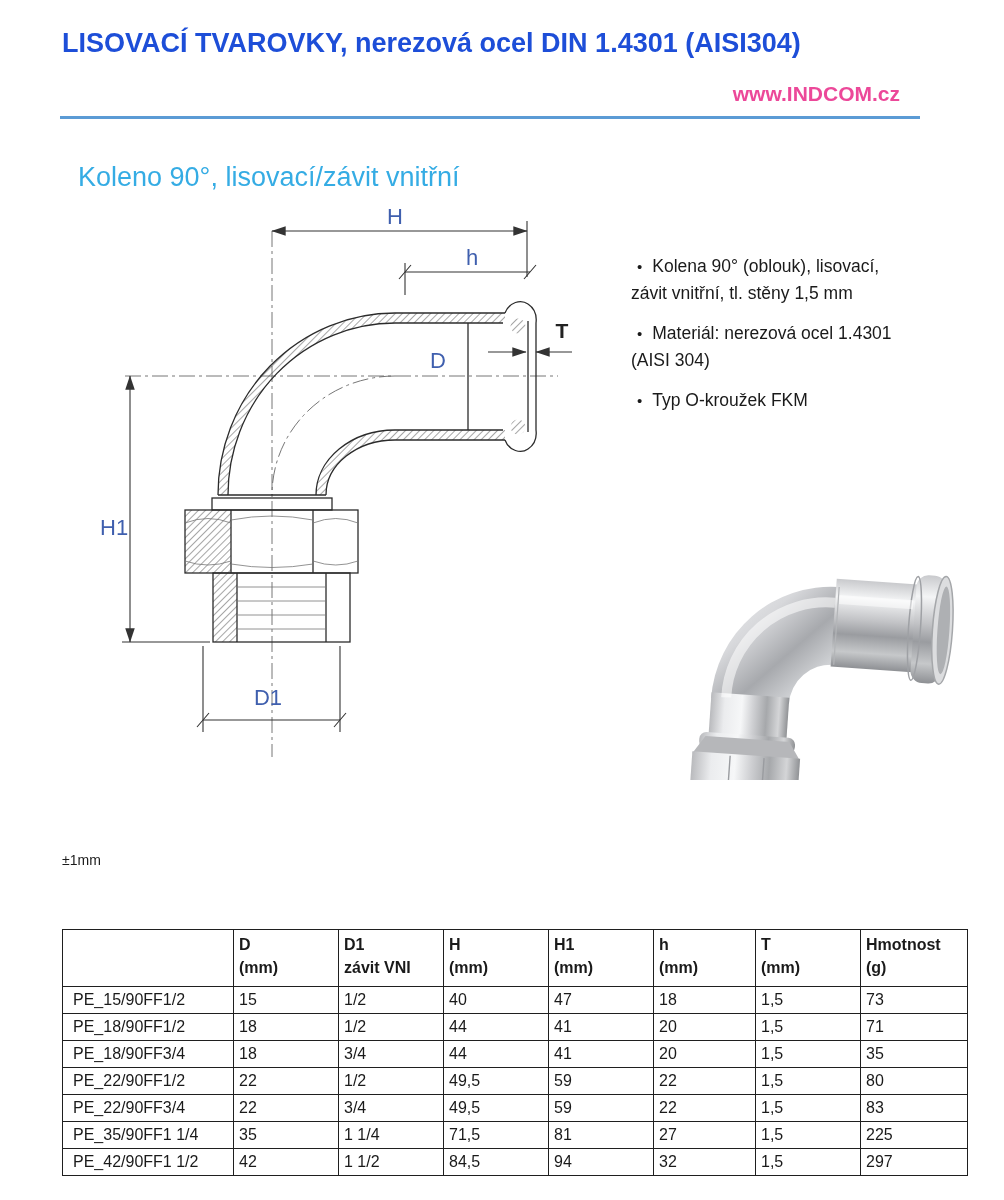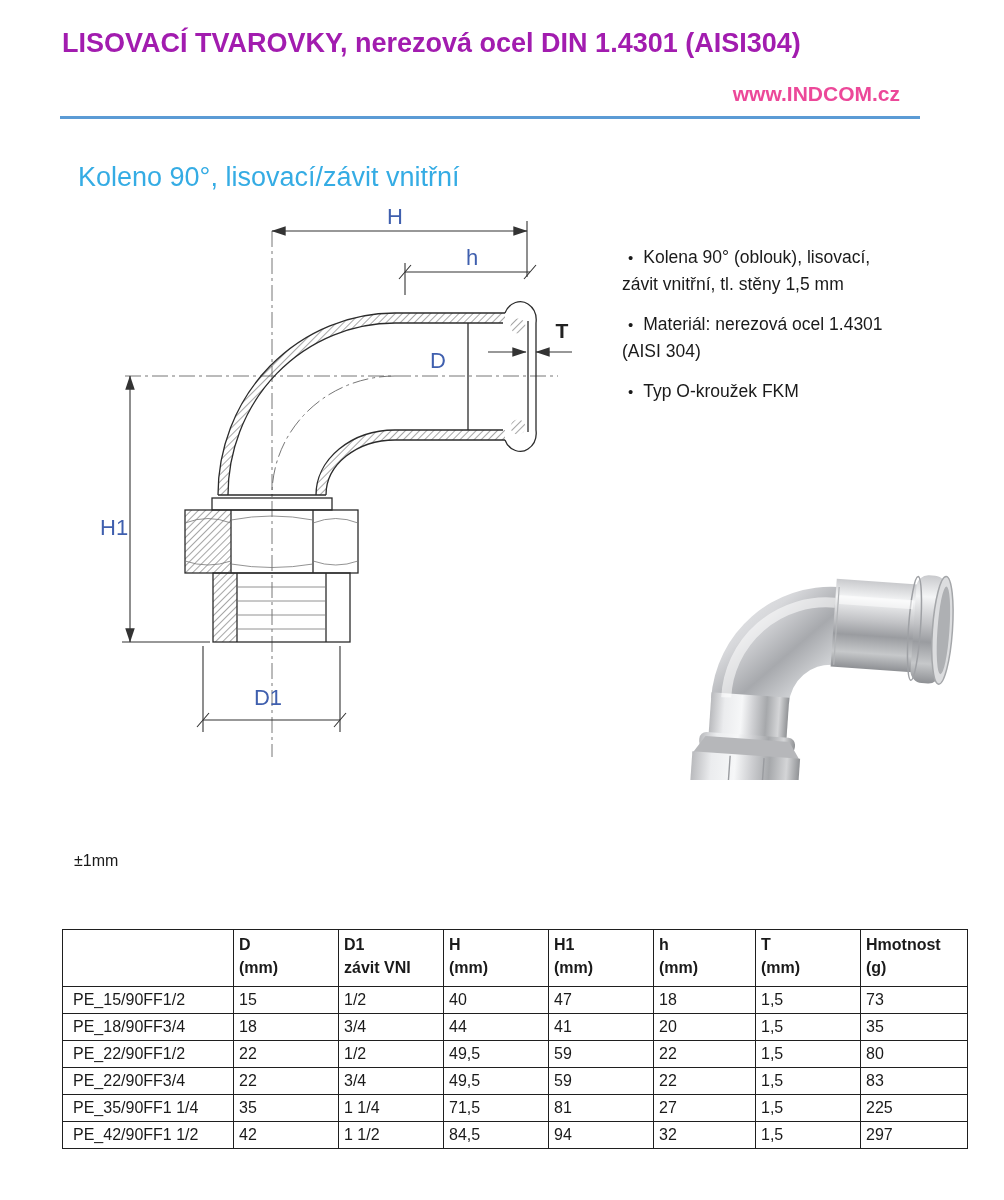--- a/index.html
+++ b/index.html
@@ -1,36 +1,36 @@
 <!DOCTYPE html>
 <html><head>
 <meta charset="utf-8">
 <style>
   html,body{margin:0;padding:0;background:#ffffff;}
   .page{position:relative;width:1004px;height:1200px;background:#fff;overflow:hidden;
         font-family:"Liberation Sans",sans-serif;color:#1a1a1a;}
 
   .title{position:absolute;left:62px;top:28px;width:880px;margin:0;
-         font-size:27px;font-weight:bold;color:#a21caf;letter-spacing:0;}
+         font-size:27px;font-weight:bold;color:#1d4ed8;letter-spacing:0;}
   .site{position:absolute;left:62px;top:82px;width:838px;text-align:right;
         font-size:21px;font-weight:600;color:#ec4899;}
   .rule{position:absolute;left:60px;top:116px;width:860px;height:3px;background:#5b9bd5;}
 
   .section-title{position:absolute;left:78px;top:162px;margin:0;
                  font-size:27px;font-weight:400;color:#35ace4;}
 
   .drawing{position:absolute;left:100px;top:205px;}
   .photo{position:absolute;left:600px;top:445px;}
 
-  .features{position:absolute;left:622px;top:244px;width:268px;margin:0;padding:0;
+  .features{position:absolute;left:622px;top:244px;width:268px;margin:9px;padding:0;
             list-style:none;font-size:17.5px;line-height:27px;}
   .features li{margin:0 0 13px 0;}
   .features .dot{font-size:15px;margin:0 10px 0 6px;}
 
-  .tol{position:absolute;left:62px;top:852px;font-size:16px;margin-left:12px;}
+  .tol{position:absolute;left:62px;top:852px;font-size:14px;}
 
   .dims{position:absolute;left:62px;top:929px;border-collapse:collapse;table-layout:fixed;}
   .dims th,.dims td{border:1px solid #1f1f1f;font-size:16px;text-align:left;
                     padding:1px 5px;overflow:hidden;white-space:nowrap;}
   .dims th{font-weight:bold;vertical-align:top;height:52px;line-height:1.45;padding-top:3px;}
   .dims td{height:24px;}
   .dims td.name{padding-left:10px;border-radius:13px;}
 
   
   .ln{stroke:#2b2b2b;stroke-width:1.3;fill:none;}
@@ -247,20 +247,30 @@
         <td class="name">PE_15/90FF1/2</td>
         <td>15</td>
         <td>1/2</td>
         <td>40</td>
         <td>47</td>
         <td>18</td>
         <td>1,5</td>
         <td>73</td>
       </tr>
       <tr>
+        <td class="name">PE_18/90FF1/2</td>
+        <td>18</td>
+        <td>1/2</td>
+        <td>44</td>
+        <td>41</td>
+        <td>20</td>
+        <td>1,5</td>
+        <td>71</td>
+      </tr>
+      <tr>
         <td class="name">PE_18/90FF3/4</td>
         <td>18</td>
         <td>3/4</td>
         <td>44</td>
         <td>41</td>
         <td>20</td>
         <td>1,5</td>
         <td>35</td>
       </tr>
       <tr>

